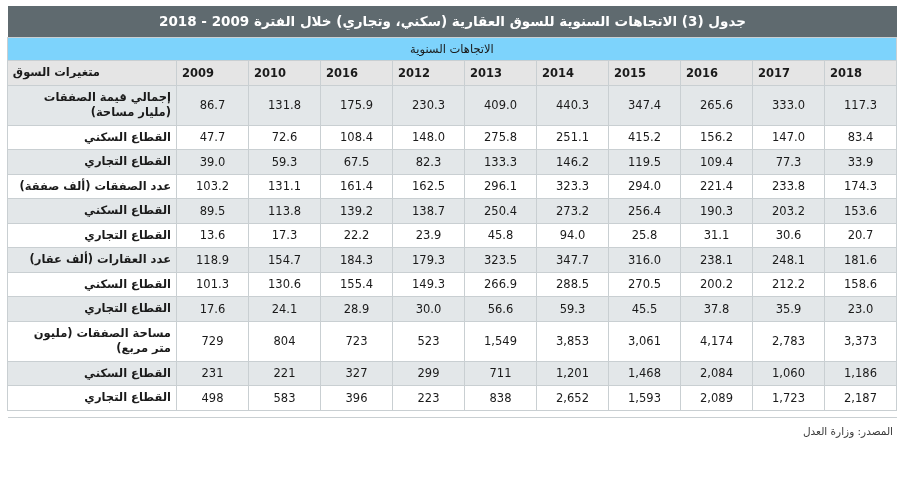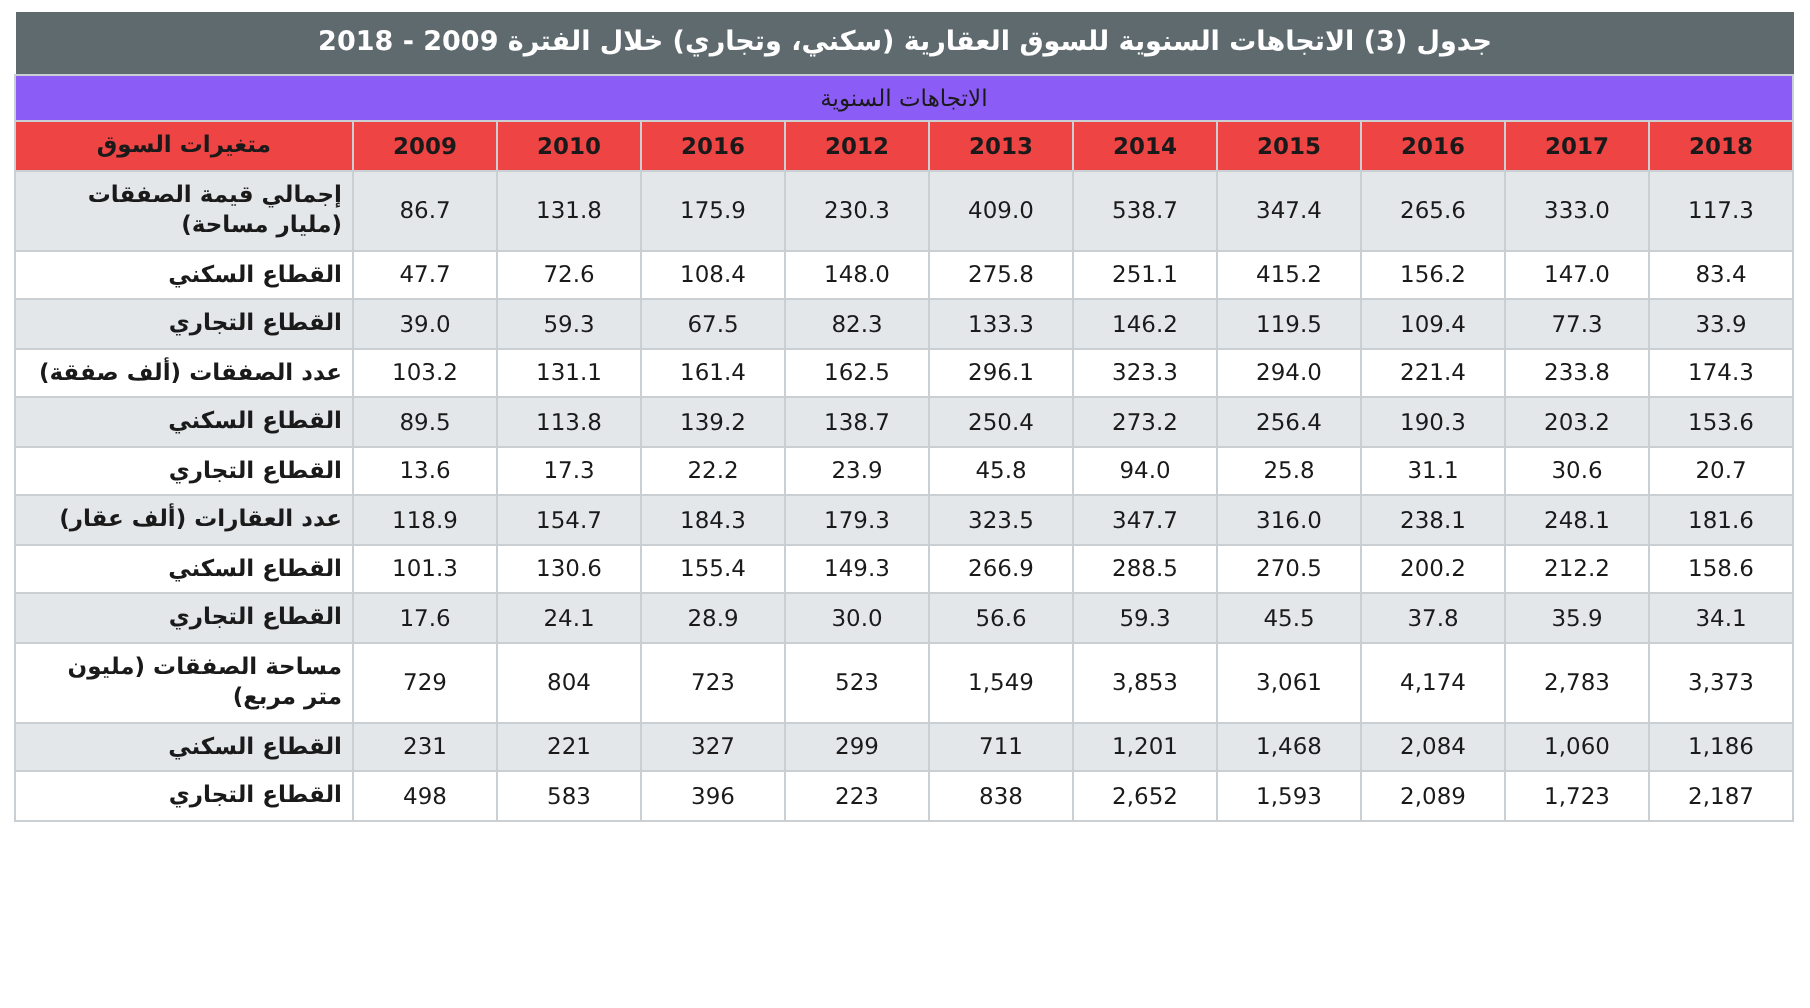--- a/index.html
+++ b/index.html
@@ -38,30 +38,30 @@
     table-layout: fixed;
     margin-top: 0;
   }
   table.main td, table.main th {
     border: 1px solid #c9cfd2;
     font-size: 11.5px;
     padding: 4px 5px;
     vertical-align: middle;
   }
   .subhead td {
-    background: #8b5cf6;
+    background: #7dd3fc;
     text-align: center;
     font-size: 11.5px;
     font-weight: normal;
     color: #1a1a1a;
     padding: 6px 4px;
   }
   .header-row td {
-    background: #ef4444;
-    text-align: center;
+    background: #e5e5e5;
+    text-align: left;
     font-weight: bold;
     font-size: 12px;
     padding: 7px 4px;
   }
   .label-col {
     text-align: right;
     font-weight: bold;
     font-size: 11.5px;
     line-height: 1.35;
     width: 111px;
@@ -124,21 +124,21 @@
           <td class="num">2016</td>
           <td class="num">2010</td>
           <td class="num">2009</td>
           <td class="label-col">متغيرات السوق</td>
         </tr>
         <tr class="row-shaded">
           <td class="num">117.3</td>
           <td class="num">333.0</td>
           <td class="num">265.6</td>
           <td class="num">347.4</td>
-          <td class="num">538.7</td>
+          <td class="num">440.3</td>
           <td class="num">409.0</td>
           <td class="num">230.3</td>
           <td class="num">175.9</td>
           <td class="num">131.8</td>
           <td class="num">86.7</td>
           <td class="label-col">إجمالي قيمة الصفقات (مليار مساحة)</td>
         </tr>
         <tr class="row-plain">
           <td class="num">83.4</td>
           <td class="num">147.0</td>
@@ -224,21 +224,21 @@
           <td class="num">270.5</td>
           <td class="num">288.5</td>
           <td class="num">266.9</td>
           <td class="num">149.3</td>
           <td class="num">155.4</td>
           <td class="num">130.6</td>
           <td class="num">101.3</td>
           <td class="label-col">القطاع السكني</td>
         </tr>
         <tr class="row-shaded">
-          <td class="num">34.1</td>
+          <td class="num">23.0</td>
           <td class="num">35.9</td>
           <td class="num">37.8</td>
           <td class="num">45.5</td>
           <td class="num">59.3</td>
           <td class="num">56.6</td>
           <td class="num">30.0</td>
           <td class="num">28.9</td>
           <td class="num">24.1</td>
           <td class="num">17.6</td>
           <td class="label-col">القطاع التجاري</td>
@@ -278,14 +278,15 @@
           <td class="num">838</td>
           <td class="num">223</td>
           <td class="num">396</td>
           <td class="num">583</td>
           <td class="num">498</td>
           <td class="label-col">القطاع التجاري</td>
         </tr>
       </tbody>
   </table>
 
+  <div class="footer">المصدر: وزارة العدل</div>
 
 </div>
 
 </body></html>

